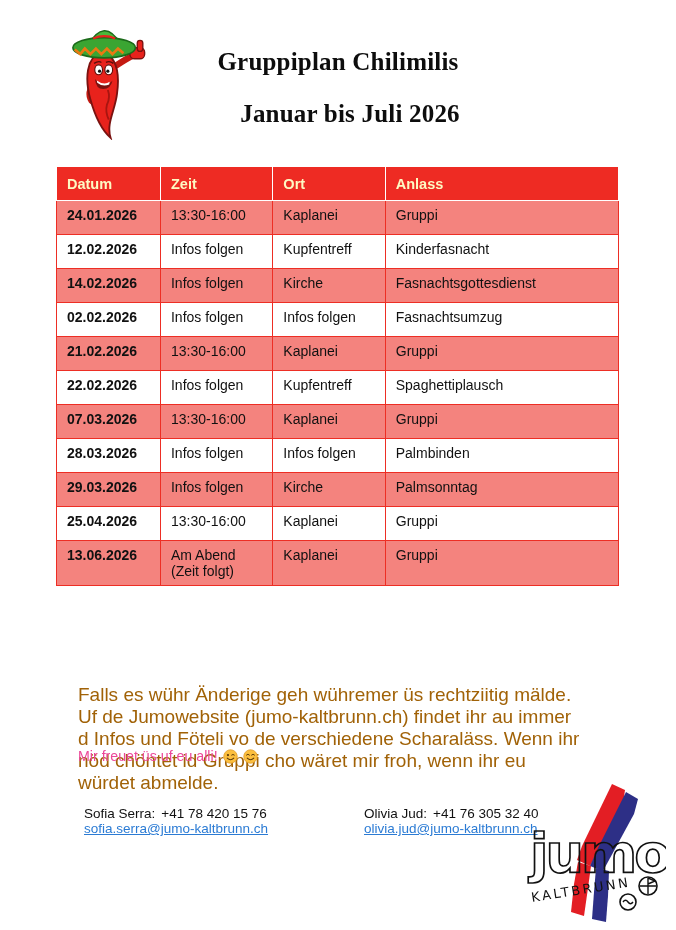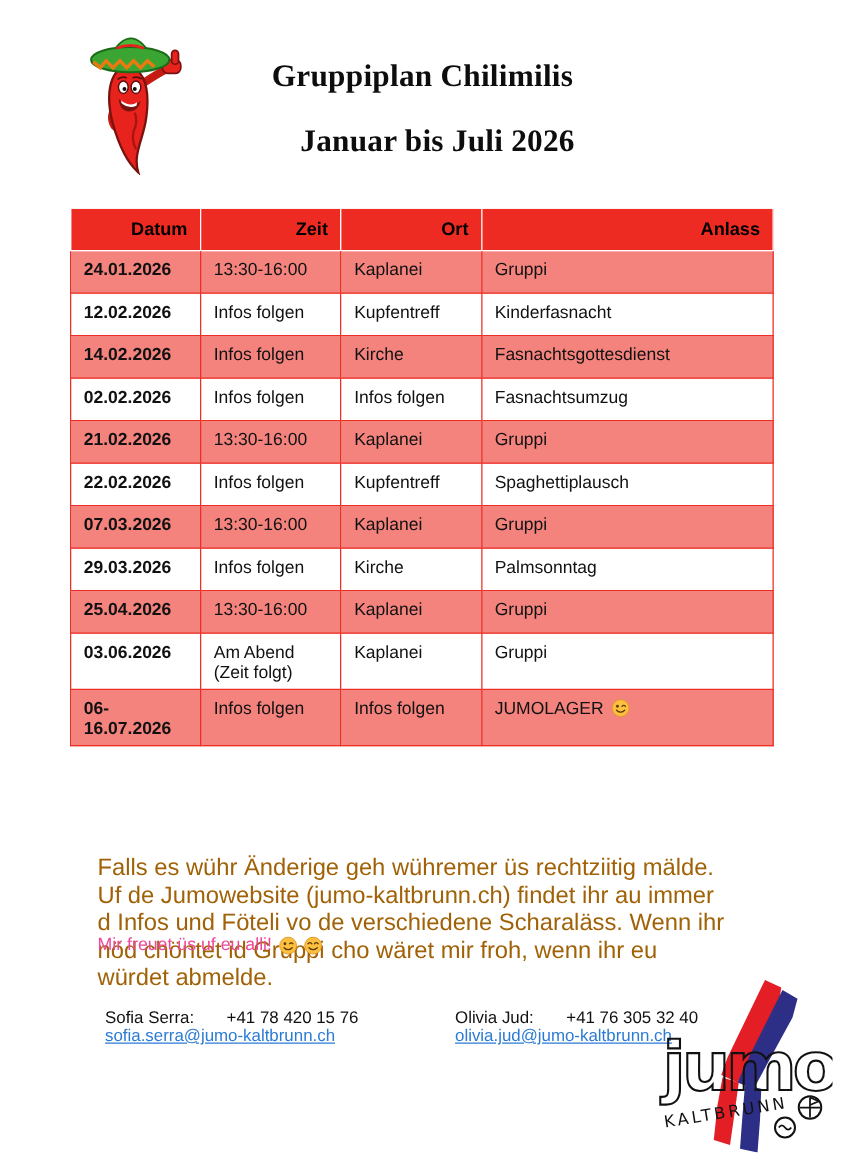--- a/index.html
+++ b/index.html
@@ -24,43 +24,43 @@
   .title-line.second { margin-top:24px;padding-left:24px; }
 
   
   .schedule { position:absolute; left:56px; top:166px; width:563px;
     border-collapse:collapse; table-layout:fixed; font-size:14px; }
   .schedule col.c-datum { width:18.5%; }
   .schedule col.c-zeit  { width:20%; }
   .schedule col.c-ort   { width:20%; }
   .schedule col.c-anlass{ width:41.5%; }
   .schedule th {
-    background:var(--hdr-red); color:#000000; font-weight:700;
-    text-align:right; padding:7px 10px; height:34px;
+    background:var(--hdr-red); color:#fef9c3; font-weight:700;
+    text-align:left; padding:7px 10px; height:34px;
     border:1px solid #ffffff; font-size:14.5px;
   }
   .schedule td {
     border:1px solid var(--border-red);
     padding:6px 10px; height:34px; vertical-align:top;
     background:#fff;
   }
   .schedule tbody tr:nth-child(odd) td { background:var(--row-pink); }
   .schedule td.datum { font-weight:700; }
   .zeit-note { display:block; }
   .cell-flex { display:inline-flex; align-items:center; gap:6px; }
 
   
   .notes { position:absolute; left:78px; top:684px; width:508px;
     font-size:19px; line-height:22px; color:#a16207; }
   .closing { position:absolute; left:78px; top:748px; font-size:14.2px;
     display:flex; align-items:center; gap:5px; color:#ec4899; }
 
   
   .contact { position:absolute; font-size:13.5px; }
-  .contact .name-row { display:flex; gap:26px; }
+  .contact .name-row { display:flex; gap:6px; }
   .contact.left  { left:84px;  top:806px; }
   .contact.right { left:364px; top:806px; }
   .contact .email { display:block; color:var(--link-blue);
     text-decoration:underline; }
 
   
   .jumo-logo { position:absolute; left:524px; top:770px; width:142px; height:152px; }
 
   .emoji { width:15px; height:15px; display:inline-block; vertical-align:-2px; }
 </style>
@@ -167,55 +167,49 @@
         </tr>
         <tr>
           <td class="datum">07.03.2026</td>
           <td><span>13:30-16:00</span></td>
           <td>Kaplanei</td>
           <td><span class="cell-flex">
               <span>Gruppi</span>
             </span></td>
         </tr>
         <tr>
+          <td class="datum">28.03.2026</td>
+          <td><span>Infos folgen</span></td>
+          <td>Infos folgen</td>
+          <td><span class="cell-flex">
+              <span>Palmbinden</span>
+            </span></td>
+        </tr>
+        <tr>
           <td class="datum">29.03.2026</td>
           <td><span>Infos folgen</span></td>
           <td>Kirche</td>
           <td><span class="cell-flex">
               <span>Palmsonntag</span>
             </span></td>
         </tr>
         <tr>
           <td class="datum">25.04.2026</td>
           <td><span>13:30-16:00</span></td>
           <td>Kaplanei</td>
           <td><span class="cell-flex">
               <span>Gruppi</span>
             </span></td>
         </tr>
         <tr>
-          <td class="datum">03.06.2026</td>
+          <td class="datum">13.06.2026</td>
           <td><span>Am Abend</span><span class="zeit-note">(Zeit folgt)</span></td>
           <td>Kaplanei</td>
           <td><span class="cell-flex">
               <span>Gruppi</span>
-            </span></td>
-        </tr>
-        <tr>
-          <td class="datum">06-16.07.2026</td>
-          <td><span>Infos folgen</span></td>
-          <td>Infos folgen</td>
-          <td><span class="cell-flex">
-              <span>JUMOLAGER</span> 
-              <span class="emoji"><svg viewBox="0 0 20 20" width="15" height="15">
-                  <circle cx="10" cy="10" r="9" fill="#fcbf3e" stroke="#e09b28" stroke-width="1"></circle>
-                  <circle cx="6.6" cy="8" r="1.5" fill="#5c3a0a"></circle>
-                  <path d="M11.5 8 q1.8 -1.8 3.6 0" stroke="#5c3a0a" stroke-width="1.3" fill="none" stroke-linecap="round"></path>
-                  <path d="M5.6 12.2 q4.4 4.2 8.8 0" stroke="#5c3a0a" stroke-width="1.4" fill="none" stroke-linecap="round"></path>
-                </svg></span>
             </span></td>
         </tr>
       </tbody>
   </table>
 
   <p class="notes">Falls es wühr Änderige geh wühremer üs rechtziitig mälde. Uf de Jumowebsite (jumo-kaltbrunn.ch) findet ihr au immer d Infos und Föteli vo de verschiedene Scharaläss. Wenn ihr nöd chöntet id Gruppi cho wäret mir froh, wenn ihr eu würdet abmelde.</p>
   <div class="closing">
     <span>Mir freuet üs uf eu alli!</span>
     <span class="emoji"><svg viewBox="0 0 20 20" width="15" height="15">
           <circle cx="10" cy="10" r="9" fill="#fcbf3e" stroke="#e09b28" stroke-width="1"></circle>

